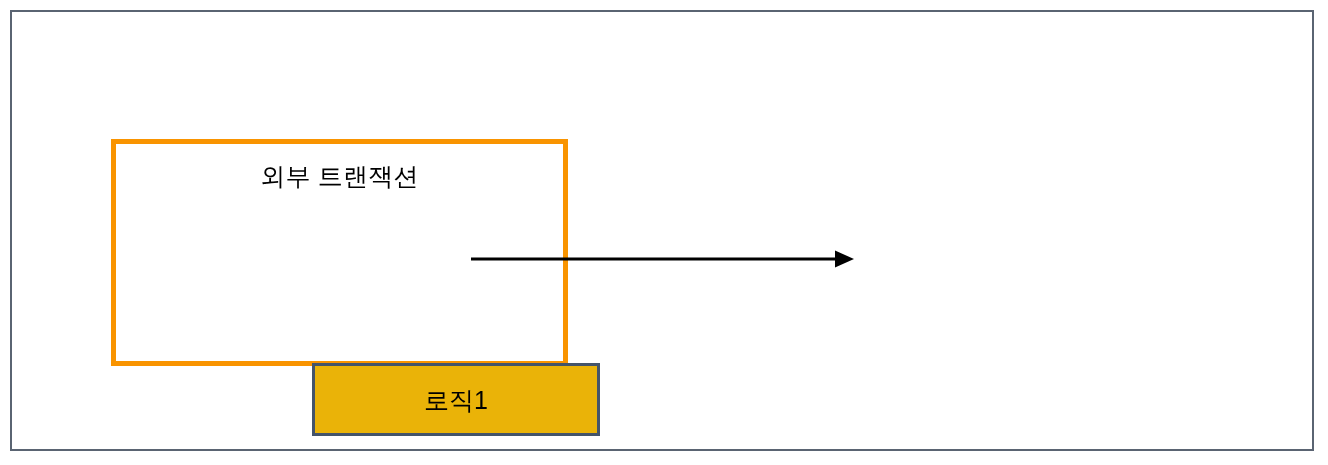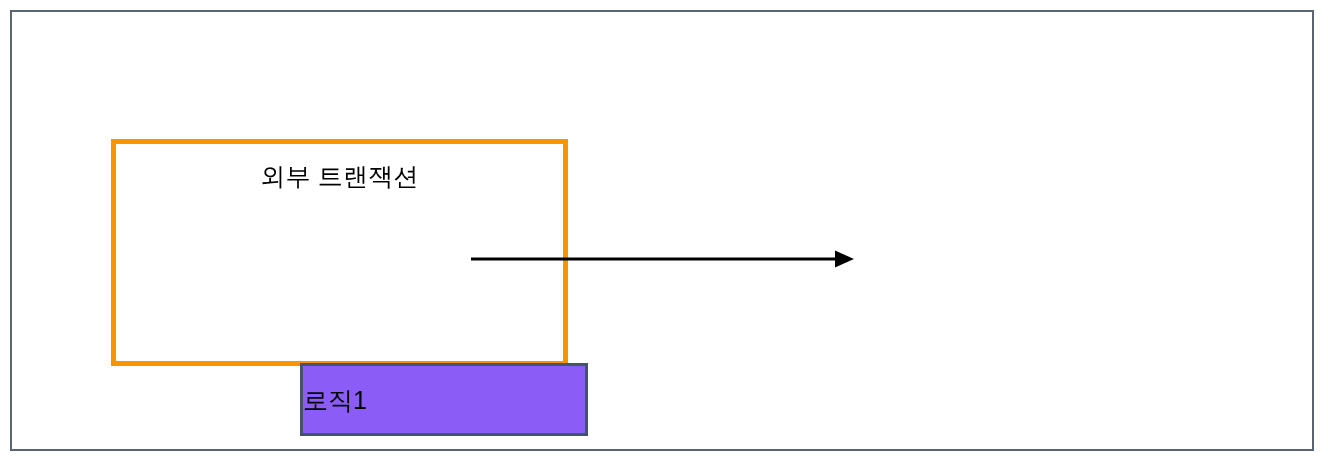--- a/index.html
+++ b/index.html
@@ -54,24 +54,25 @@
     color: #000000;
     letter-spacing: 0.2px;
     white-space: nowrap;
   }
 
   
   .logic-box {
     position: absolute;
     box-sizing: border-box;
     border: 3px solid #44546a;
-    background: #8b5cf6;
+    background: #eab308;
     display: flex;
     align-items: center;
-    justify-content: flex-start;
+    justify-content: center;
+    margin-left: 12px;
   }
   .logic-box.one { left: 184px; top: 219px; width: 288px; height: 73px; }
 
   .logic-label {
     font-size: 25px;
     line-height: 28px;
     color: #000000;
     white-space: nowrap;
   }
 

